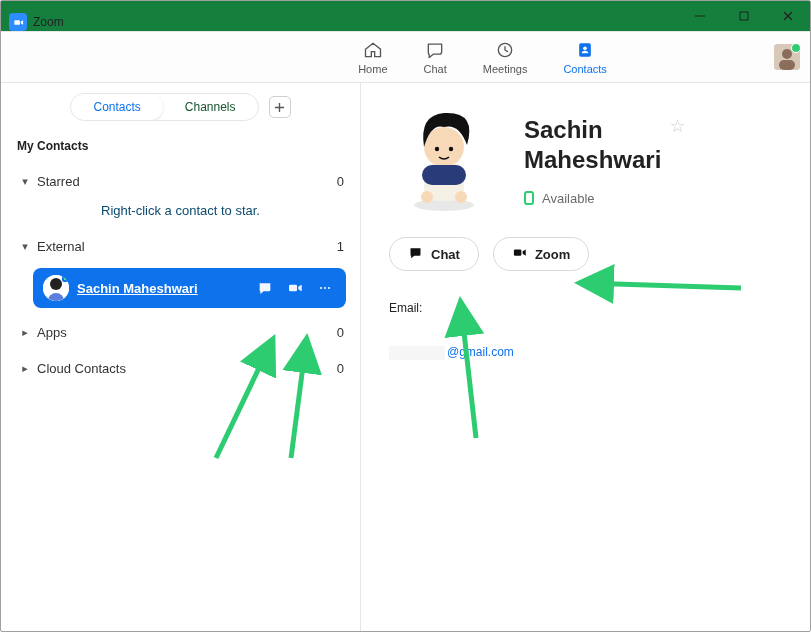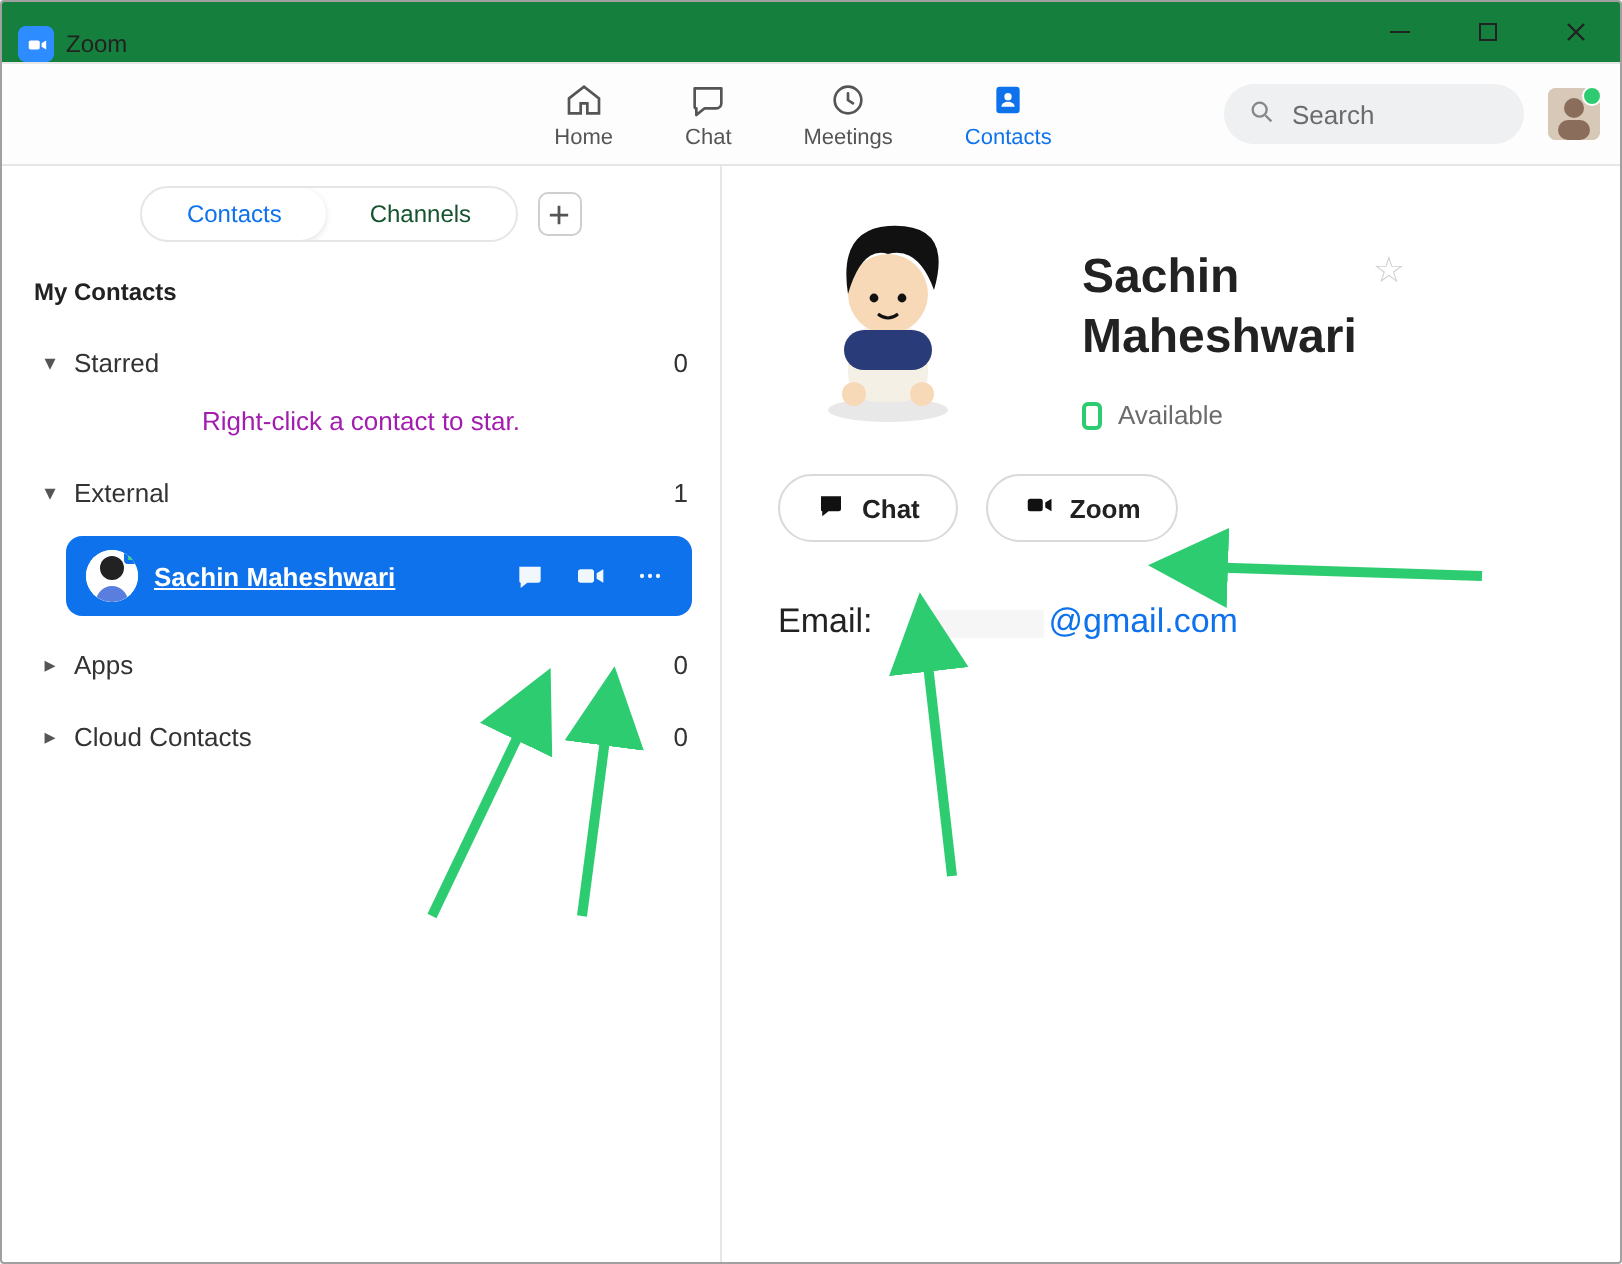--- a/index.html
+++ b/index.html
@@ -44,39 +44,39 @@
   .pill { display:flex; border:1px solid #e6e6e6; border-radius:18px; overflow:hidden; font-size:12px;}
   .pill .pbtn { padding:6px 22px; color:#14532d;}
   .pill .pbtn.active { background:#fff; color:#0E72ED; box-shadow:0 1px 3px rgba(0,0,0,.12); border-radius:16px;}
   .plus { margin-left:10px; width:22px; height:22px; border:1px solid #cfcfcf; border-radius:5px; display:flex; align-items:center; justify-content:center; color:#555;}
   .subtabs-row { display:flex; align-items:center; justify-content:center;}
   .section-title { font-weight:700; font-size:12px; margin:18px 0 10px 2px;}
   .row { display:flex; align-items:center; height:36px; padding:0 2px; font-size:13px; color:#333;}
   .row .chev { width:16px; text-align:center; color:#555; margin-right:4px; font-size:11px;}
   .row .label { flex:1; }
   .row .count { color:#333;}
-  .hint { text-align:center; color:#a21caf; font-size:13px; margin:4px 0 10px;}
+  .hint { text-align:center; color:#0c4a6e; font-size:13px; margin:4px 0 10px;}
   .contact-item { display:flex; align-items:center; height:40px; border-radius:8px; background:#0E72ED; color:#fff; padding:0 10px; gap:8px; margin:4px 0 6px 18px;}
   .contact-item .cavatar { width:26px; height:26px; border-radius:50%; background:#fff; position:relative; overflow:hidden;}
   .badge { position:absolute; top:-3px; right:-3px; width:10px; height:10px; border:2px solid #0E72ED; border-radius:2px; background:#35d07f;}
   .cname { font-weight:600; font-size:13px;text-decoration:underline;}
   .spacer { flex:1;}
   .ibtn { width:22px; height:22px; display:flex; align-items:center; justify-content:center; opacity:.95;}
 
   
   .detail { flex:1; padding:22px 28px; position:relative;}
-  .drow { display:flex; gap:42px; align-items:flex-end;}
+  .drow { display:flex; gap:25px; align-items:center;}
   .big-avatar { width:110px; height:110px; border-radius:8px; background:#fff; display:flex; align-items:center; justify-content:center;}
   .name { font-size:24px; font-weight:700; line-height:1.25;}
   .star { color:#cfcfcf; font-size:18px; margin-left:8px;}
   .presence { display:flex; align-items:center; gap:8px; color:#6b6b6b; margin-top:16px;}
   .presence .dot { width:10px; height:14px; border:2px solid #2ecc71; border-radius:3px;}
   .act-row { display:flex; gap:14px; margin:22px 0 30px;}
   .act-btn { border:1px solid #d9d9d9; border-radius:22px; height:34px; padding:0 18px; display:flex; align-items:center; gap:8px; font-weight:600; font-size:13px; background:#fff;}
-  .field { display:flex; gap:30px; font-size:17px;}
+  .field { display:flex; gap:30px; font-size:12px;flex-direction:column;}
   .field .flabel { color:#222;}
   .field .fval { color:#0E72ED;}
   .redact { display:inline-block; width:56px; height:14px; background:#f6f6f6; vertical-align:middle; margin-right:2px;}
 
   
   .arrow { position:absolute; pointer-events:none;}
   svg.arrow-svg { overflow:visible; }
 </style>
 </head>
 <body>
@@ -144,27 +144,20 @@
           <svg viewBox="0 0 24 24" width="20" height="20">
             <rect x="5" y="4" width="14" height="16" rx="2" fill="#0E72ED"></rect>
             <circle cx="12" cy="10" r="2.2" fill="#fff"></circle>
             <path d="M8 16 a4 3 0 0 1 8 0 z" fill="#fff"></path>
           </svg>
         </div>
       <span>Contacts</span>
     </div>
   </div>
   <div class="nav-right">
-    <div class="search">
-      <span><svg viewBox="0 0 24 24" width="14" height="14">
-            <circle cx="10" cy="10" r="6" fill="none" stroke="#888" stroke-width="2"></circle>
-            <line x1="15" y1="15" x2="20" y2="20" stroke="#888" stroke-width="2"></line>
-          </svg></span>
-      <span>Search</span>
-    </div>
     <div class="avatar">
       <svg viewBox="0 0 26 26" width="26" height="26">
           <rect width="26" height="26" fill="#d8c8b8"></rect>
           <circle cx="13" cy="10" r="5" fill="#8a6d5a"></circle>
           <rect x="5" y="16" width="16" height="10" rx="5" fill="#8a6d5a"></rect>
         </svg>
     </div>
   </div>
 </div>
 

